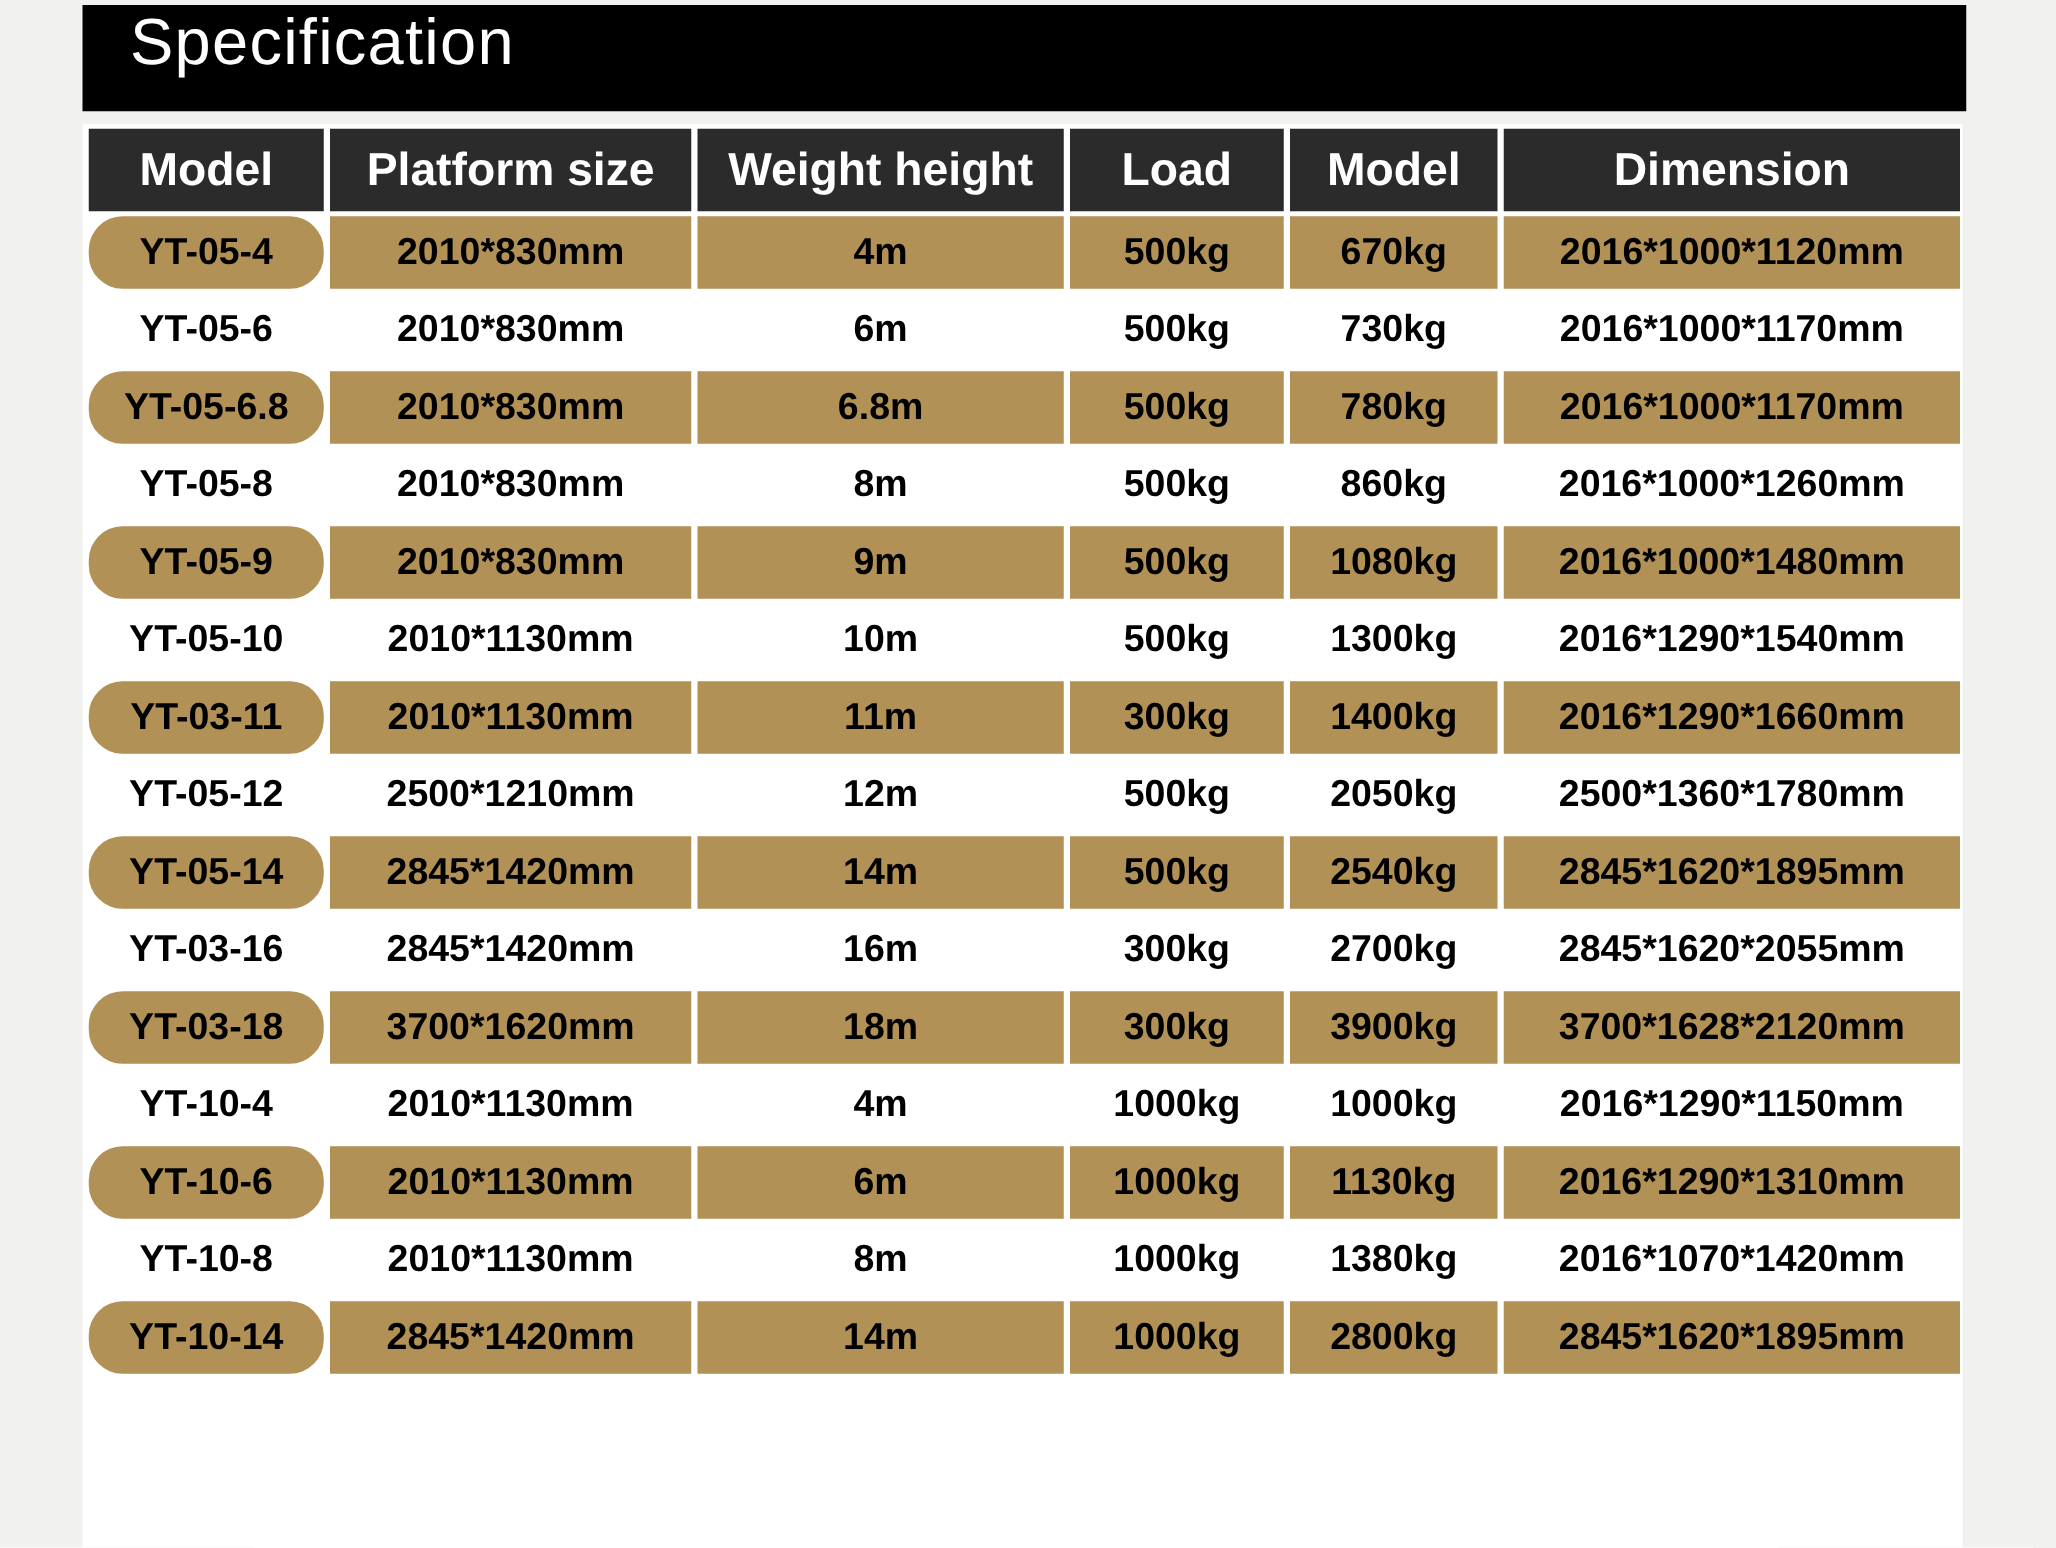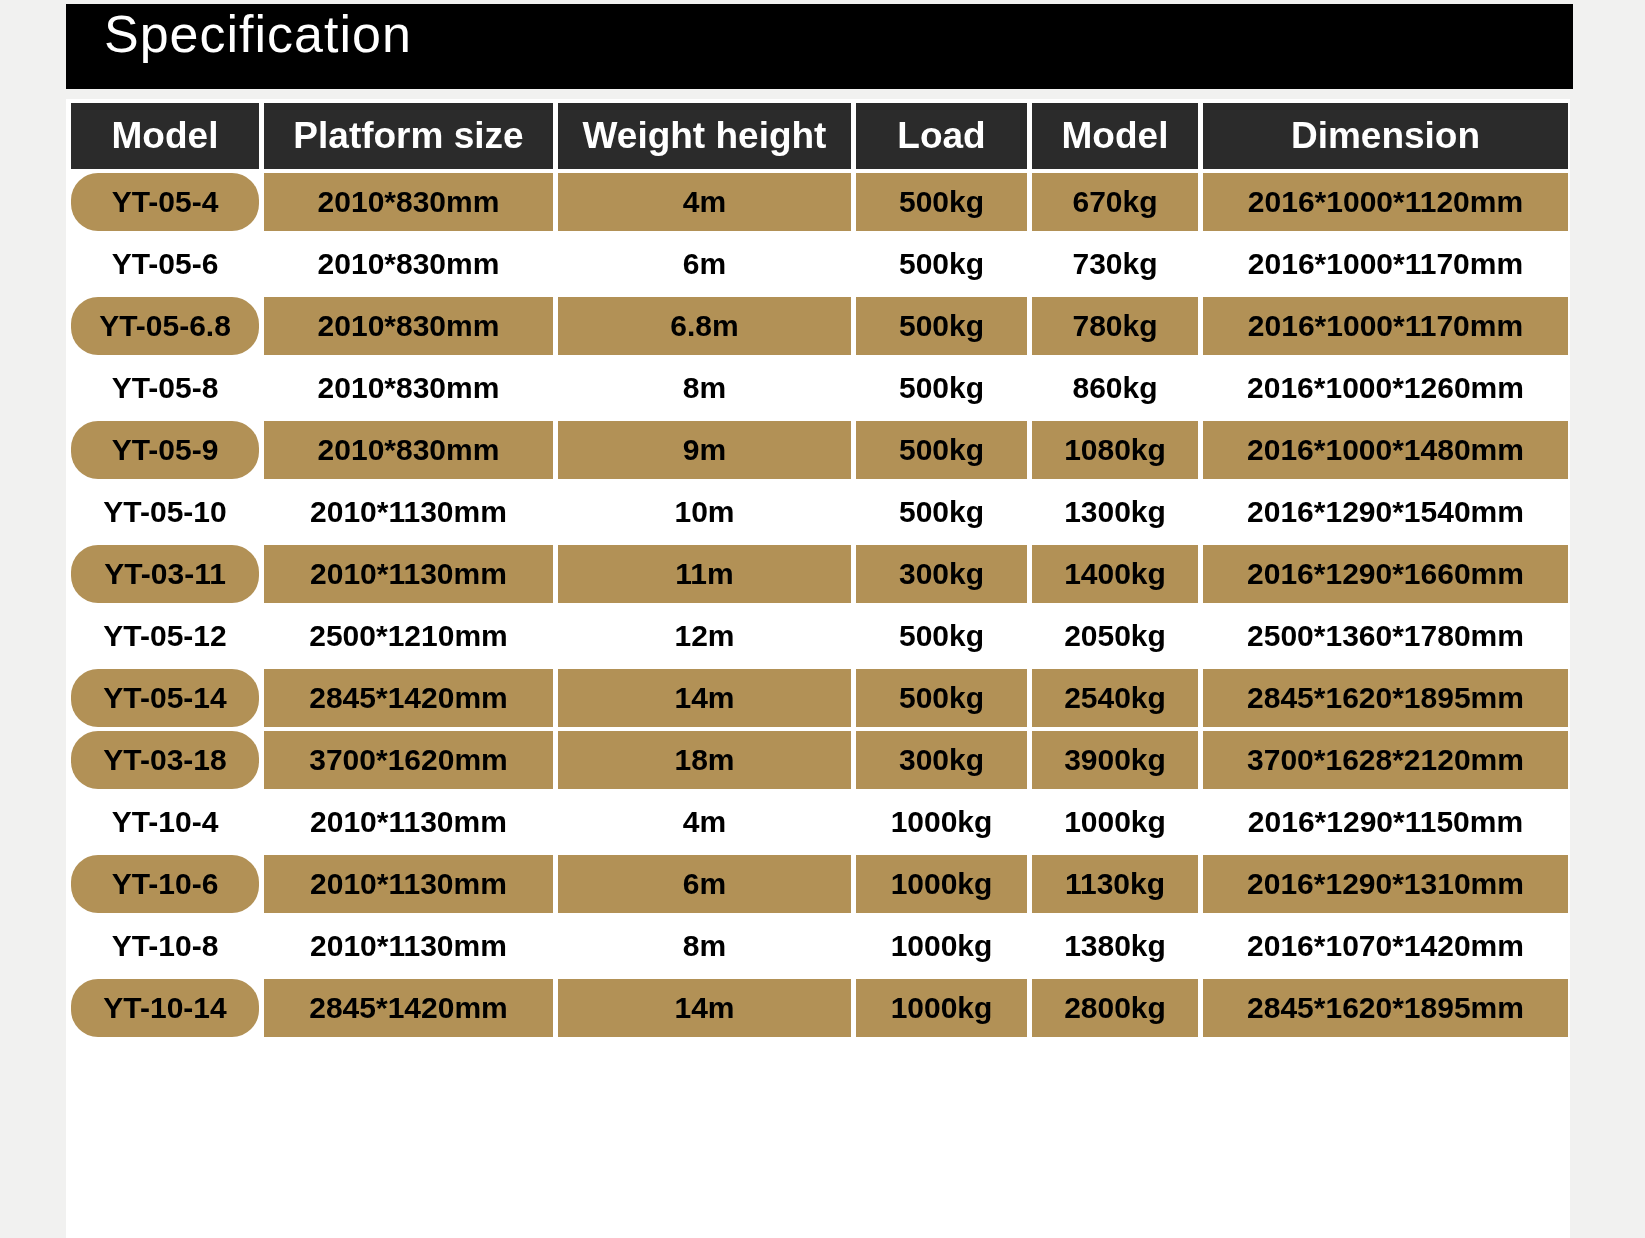--- a/index.html
+++ b/index.html
@@ -166,20 +166,28 @@
           <td>2500*1360*1780mm</td>
         </tr>
         <tr class="gold">
           <td class="col-first">YT-05-14</td>
           <td>2845*1420mm</td>
           <td>14m</td>
           <td>500kg</td>
           <td>2540kg</td>
           <td>2845*1620*1895mm</td>
         </tr>
+        <tr class="plain">
+          <td class="col-first">YT-03-16</td>
+          <td>2845*1420mm</td>
+          <td>16m</td>
+          <td>300kg</td>
+          <td>2700kg</td>
+          <td>2845*1620*2055mm</td>
+        </tr>
         <tr class="gold">
           <td class="col-first">YT-03-18</td>
           <td>3700*1620mm</td>
           <td>18m</td>
           <td>300kg</td>
           <td>3900kg</td>
           <td>3700*1628*2120mm</td>
         </tr>
         <tr class="plain">
           <td class="col-first">YT-10-4</td>

